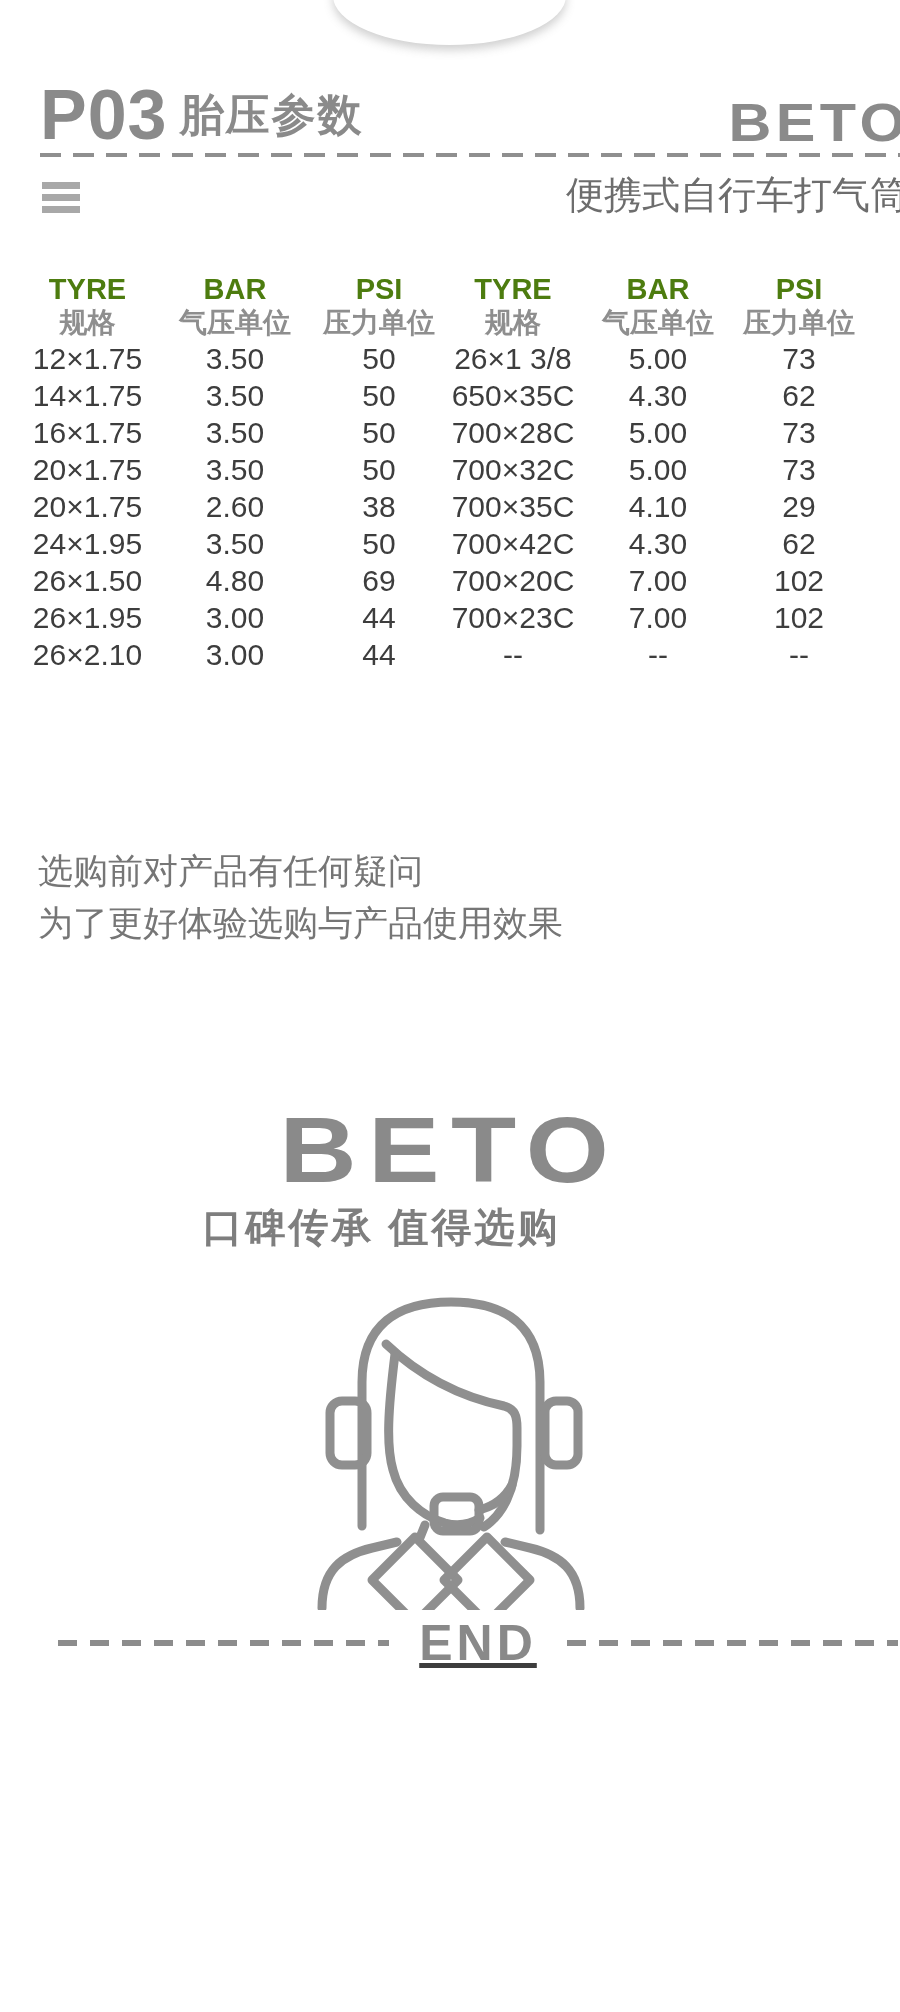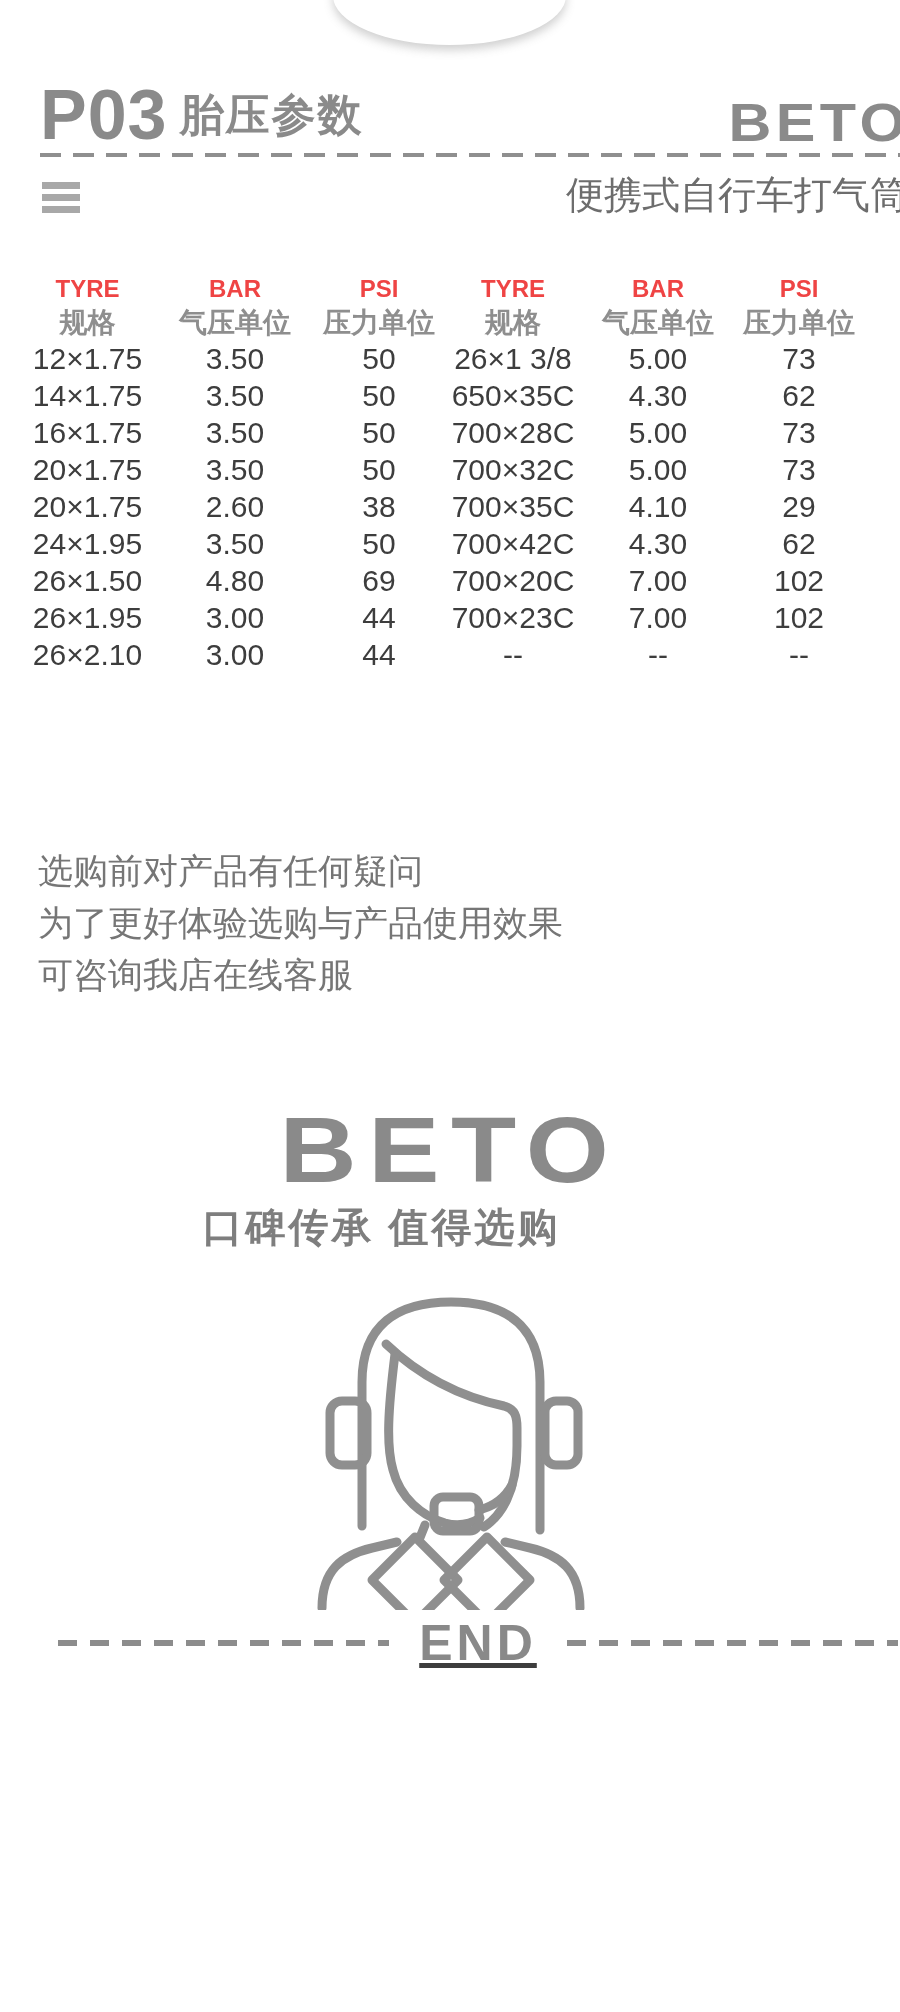--- a/index.html
+++ b/index.html
@@ -27,21 +27,21 @@
     background:repeating-linear-gradient(90deg,#8f8f8f 0,#8f8f8f 21px,transparent 21px,transparent 33px);
   }
   
   .menu{position:absolute;top:182px;left:42px;width:38px;}
   .menu div{height:7px;background:#a8a8a8;margin-bottom:5px;}
   .subtitle{position:absolute;top:172px;right:40px;font-size:38px;font-weight:500;color:#6d6d6d;line-height:46px;}
   
   .tbl{position:absolute;top:272px;left:25px;width:845px;}
   .trow{display:grid;grid-template-columns:125px 170px 118px 150px 140px 142px;}
   .trow > div{text-align:center;}
-  .trow.h1 > div{font-size:24px;font-weight:800;color:#ef4444;line-height:34px;}
+  .trow.h1 > div{font-size:29px;font-weight:800;color:#4d7c0f;line-height:34px;}
   .trow.h2 > div{font-size:28px;font-weight:800;color:#8e8e8e;line-height:34px;}
   .trow.d > div{font-size:30px;font-weight:400;color:#3d3d3d;line-height:37px;}
   
   .svc-heading{position:absolute;top:752px;left:36px;font-size:74px;font-weight:900;color:#868686;letter-spacing:6px;line-height:1;}
   .svc-par{position:absolute;top:845px;left:38px;font-size:35px;font-weight:500;color:#767676;line-height:52px;}
   
   .logo-wrap{position:absolute;top:1104px;left:0;width:900px;text-align:center;}
   .logo{display:inline-block;font-size:92px;font-weight:900;color:#8a8a8a;letter-spacing:10px;
     transform:scaleX(1.16);transform-origin:center;line-height:1;}
   .tagline{position:absolute;top:1200px;left:0;width:763px;text-align:center;
@@ -164,21 +164,20 @@
       <div>44</div>
       <div>--</div>
       <div>--</div>
       <div>--</div>
     </div>
   </div>
 
   <div class="svc-par">
     <div>选购前对产品有任何疑问</div>
     <div>为了更好体验选购与产品使用效果</div>
-    <div>可咨询我店在线客服</div>
   </div>
 
   <div class="logo-wrap">
     <span class="logo">BETO</span>
   </div>
   <div class="tagline">口碑传承 值得选购</div>
 
   <svg class="agent" width="306" height="316" viewBox="0 0 306 316" fill="none">
     <g stroke="#8f8f8f" stroke-width="9" stroke-linecap="round" stroke-linejoin="round" fill="none">
 

